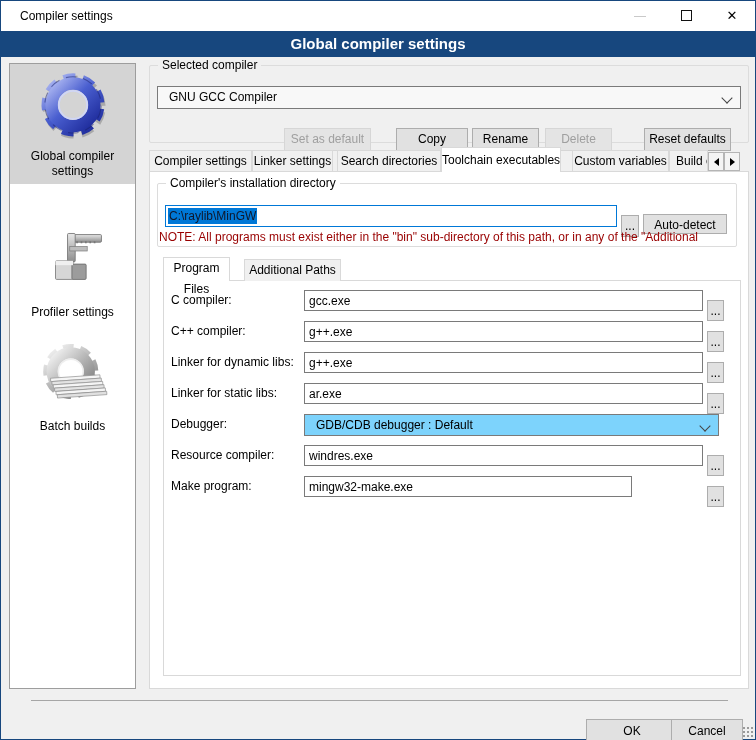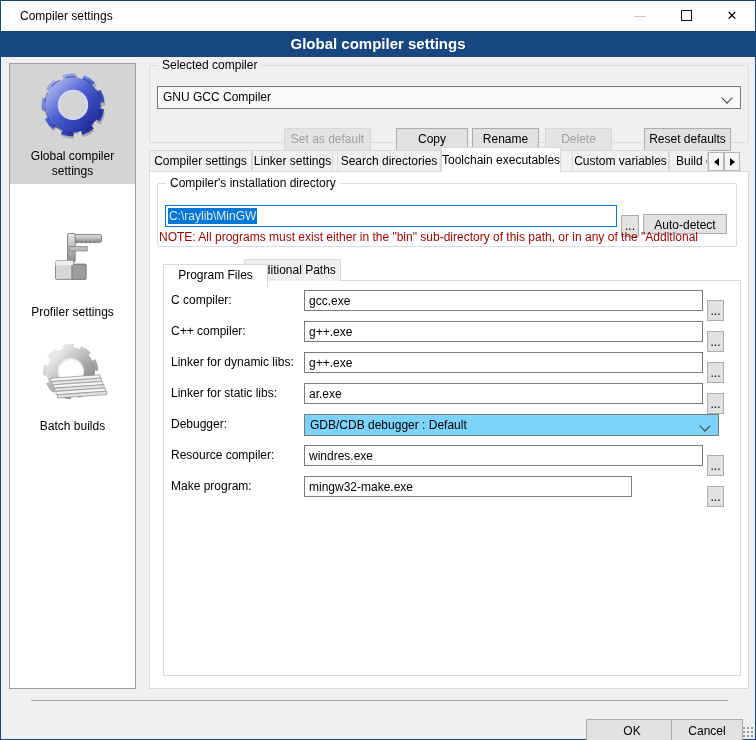--- a/index.html
+++ b/index.html
@@ -26,26 +26,26 @@
   .side-label{display:block;margin:4px auto 0;width:104px;line-height:15px;}
 
   
   .group{border:1px solid #dcdcdc;border-radius:2px;}
   .legend{position:absolute;top:-8px;left:8px;padding:0 4px;font-size:12px;background:#f0f0f0;line-height:15px;}
   .legend.on-white{background:#fff;}
 
   
   .btn{background:#e1e1e1;border:1px solid #adadad;text-align:center;line-height:21px;font-size:12px;cursor:default;margin-top:10px;}
   .btn.disabled{color:#9f9f9f;border-color:#d6d6d6;background:#e4e4e4;}
-  .combo{border:1px solid #7a7a7a;background:#f8f8f8;line-height:21px;padding-left:5px;}
+  .combo{border:1px solid #7a7a7a;background:#f8f8f8;line-height:21px;padding-left:11px;}
   .combo.gray{background:#7dd3fc;}
   .chev{position:absolute;right:9px;top:7px;width:7px;height:7px;border-left:1px solid #444;border-bottom:1px solid #444;transform:rotate(-45deg);}
   .txt{border:1px solid #7a7a7a;background:#fff;font:12px "Liberation Sans",sans-serif;padding:0 4px;box-sizing:border-box;}
   .dirbox{border:1px solid #0078d7;background:#fff;line-height:20px;padding-left:2px;}
-  .sel{background:#0078d7;color:#e5e5e5;padding:1px 1px;}
+  .sel{background:#0078d7;color:#0f172a;padding:1px 1px;}
 
   
   .tab{top:149px;height:22px;background:#f0f0f0;border:1px solid #d9d9d9;border-bottom:none;text-align:center;line-height:21px;overflow:hidden;white-space:nowrap;}
   .tab.active{top:146px;height:25px;background:#fff;z-index:5;line-height:24px;}
   .subtab{height:22px;background:#f0f0f0;border:1px solid #d9d9d9;border-bottom:none;text-align:center;line-height:21px;}
   .subtab.active{background:#fff;z-index:5;}
   .tabpage{background:#fff;border:1px solid #d9d9d9;}
   .arrowbtn{border:1px solid #b5b5b5;background:#f4f4f4;display:flex;align-items:center;justify-content:center;}
   .tri-l{width:0;height:0;border-top:4px solid transparent;border-bottom:4px solid transparent;border-right:5px solid #000;}
   .tri-r{width:0;height:0;border-top:4px solid transparent;border-bottom:4px solid transparent;border-left:5px solid #000;}
@@ -169,21 +169,21 @@
   <div class="abs group" style="left:156px;top:182px;width:580px;height:64px;z-index:6;">
     <span class="legend on-white">Compiler's installation directory</span>
   </div>
   <div class="abs dirbox" style="left:164px;top:204px;width:452px;height:22px;z-index:7;">
     <span class="sel">C:\raylib\MinGW</span>
   </div>
   <div class="abs btn" style="left:620px;top:204px;width:18px;height:22px;z-index:7;">...</div>
   <div class="abs btn" style="left:642px;top:203px;width:84px;height:20px;z-index:7;">Auto-detect</div>
   <div class="abs note" style="left:158px;top:229px;width:576px;height:15px;z-index:7;">NOTE: All programs must exist either in the "bin" sub-directory of this path, or in any of the "Additional</div>
 
-  <div class="abs subtab active" style="left:162px;top:263px;width:105px;height:24px;z-index:6;">Program Files</div>
+  <div class="abs subtab active" style="left:162px;top:256px;width:67px;height:24px;z-index:6;">Program Files</div>
   <div class="abs subtab" style="left:243px;top:258px;width:97px;height:22px;z-index:5;">Additional Paths</div>
   <div class="abs tabpage" style="left:162px;top:279px;width:578px;height:396px;z-index:4;"></div>
 
   <span class="abs flabel" style="left:170px;top:289px;z-index:6;">C compiler:</span>
   <input class="abs txt" style="left: 303px; top: 289px; width: 399px; height: 21px; z-index: 6;" value="gcc.exe">
   <div class="abs btn" style="left:706px;top:289px;width:17px;height:21px;z-index:6;">...</div>
 
   <span class="abs flabel" style="left:170px;top:320px;z-index:6;">C++ compiler:</span>
   <input class="abs txt" style="left: 303px; top: 320px; width: 399px; height: 21px; z-index: 6;" value="g++.exe">
   <div class="abs btn" style="left:706px;top:320px;width:17px;height:21px;z-index:6;">...</div>

